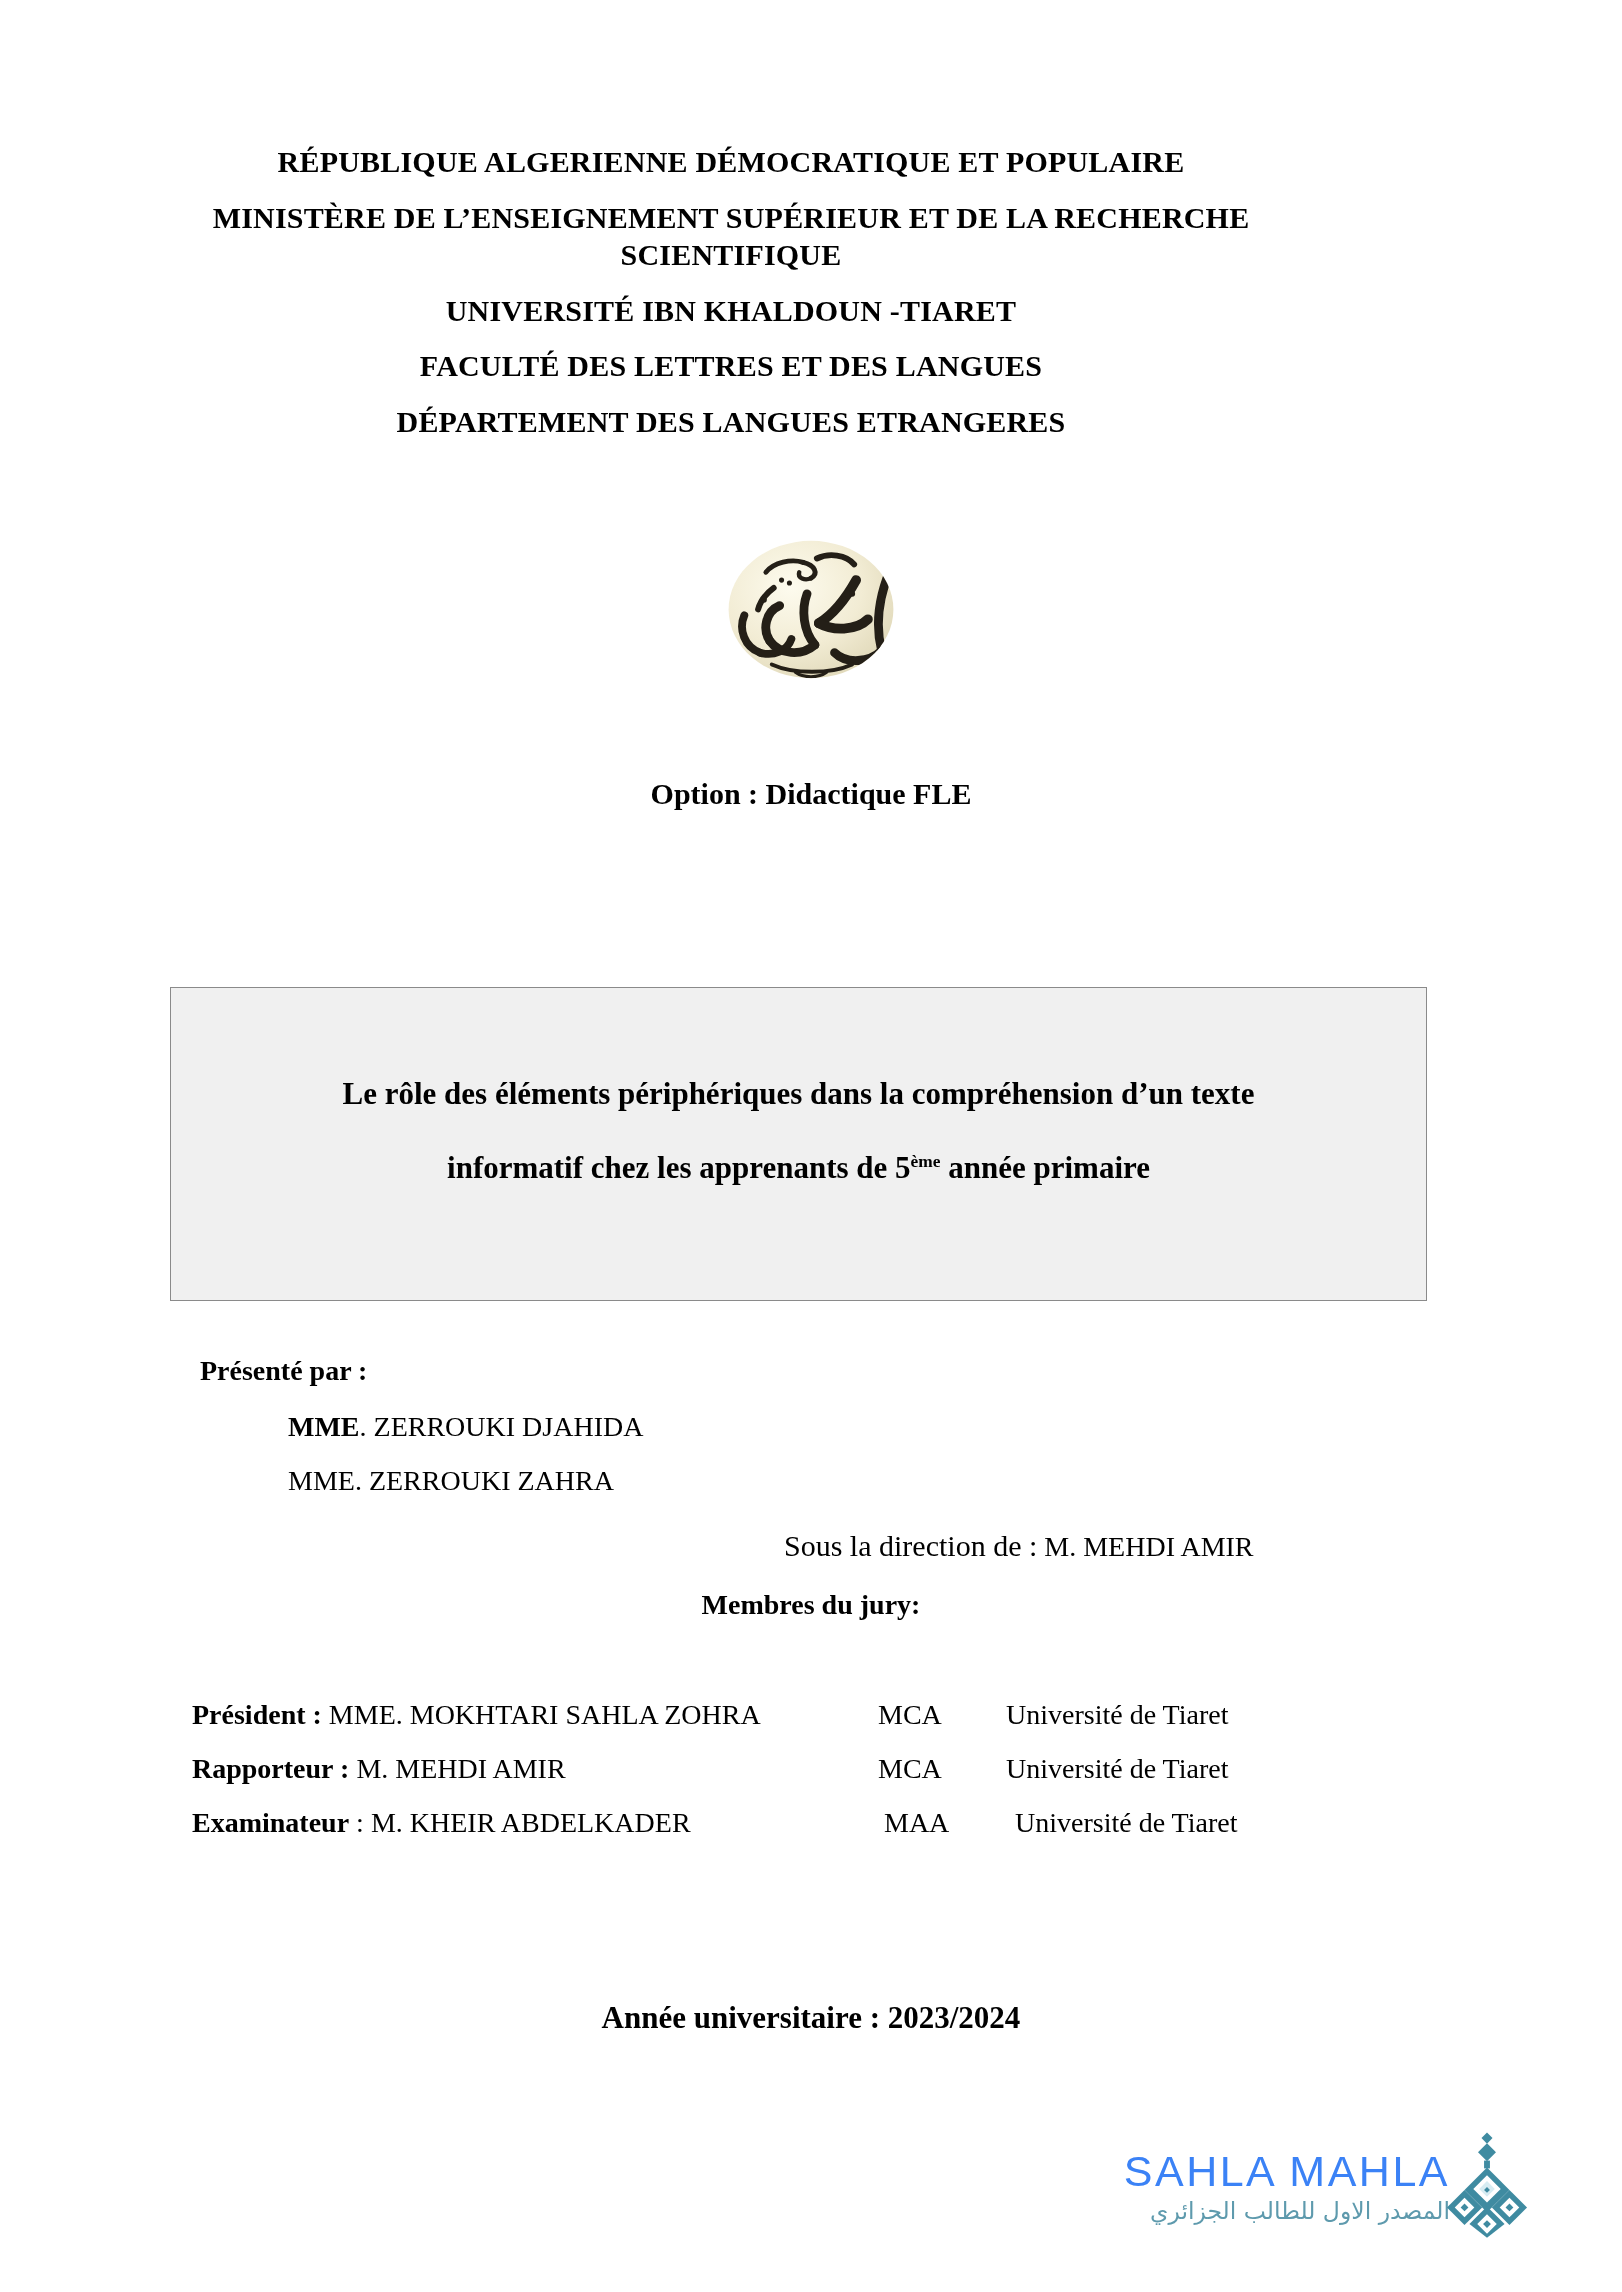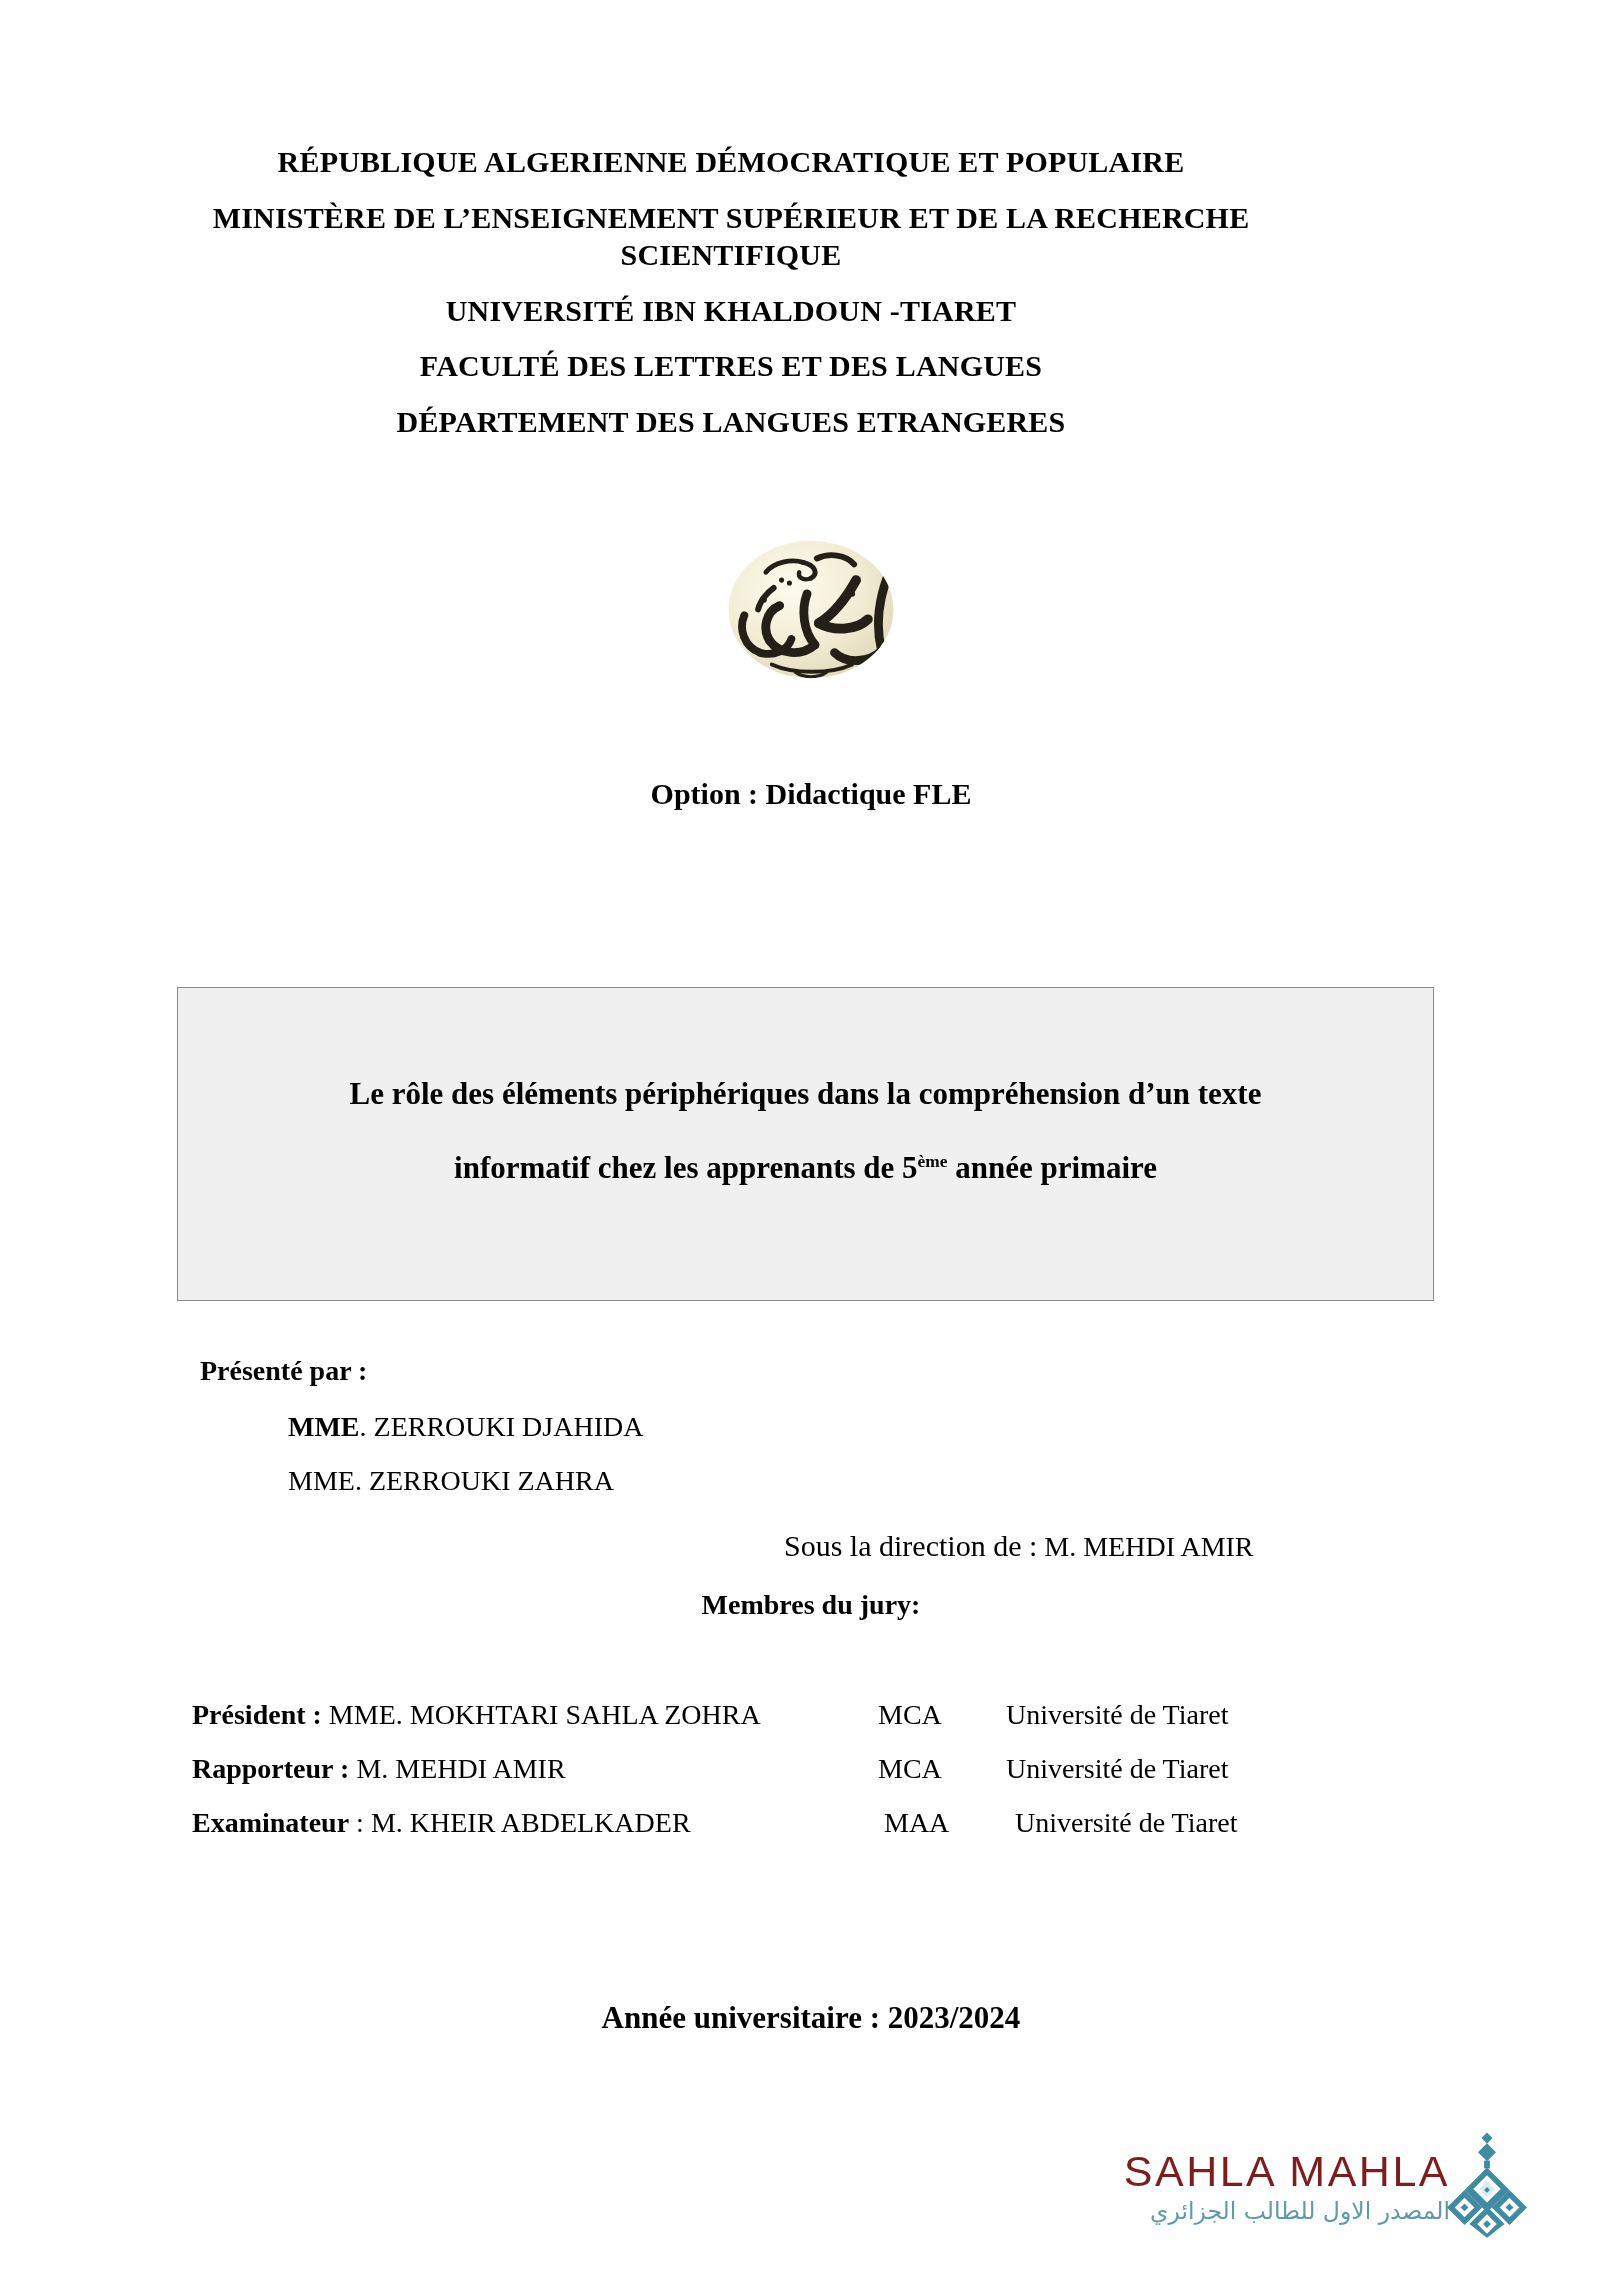--- a/index.html
+++ b/index.html
@@ -73,21 +73,21 @@
     font-size: 30px;
     line-height: 1.0;
     margin: 0 0 44px 0;
     white-space: nowrap;
   }
   .memoire-line.last { margin-bottom: 12px; }
 
   
   .title-box {
     position: absolute;
-    left: 177px;
+    left: 170px;
     top: 987px;
     width: 1257px;
     height: 314px;
     border: 1.5px solid #8a8a8a;
     background: #f0f0f0;
     box-sizing: border-box;
   }
   .title-inner {
     position: absolute;
     left: 0;
@@ -206,21 +206,21 @@
     left: 0;
     top: 17.6px;
     width: 333px;
     text-align: right;
   }
   .wm-main {
     font-family: "Liberation Sans", "DejaVu Sans", sans-serif;
     font-size: 43px;
     letter-spacing: 2.5px;
     line-height: 1.0;
-    color: #7f1d1d;
+    color: #3b82f6;
     font-weight: normal;
     white-space: nowrap;
   }
   .wm-sub {
     font-family: "DejaVu Sans", "Liberation Sans", sans-serif;
     font-size: 23.5px;
     line-height: 1.0;
     color: #5e9aad;
     direction: rtl;
     margin-top: 7.8px;

